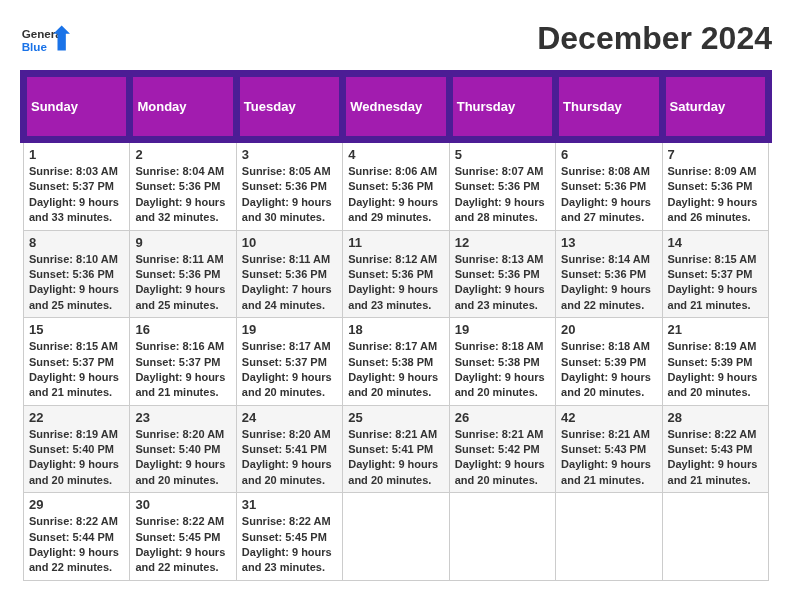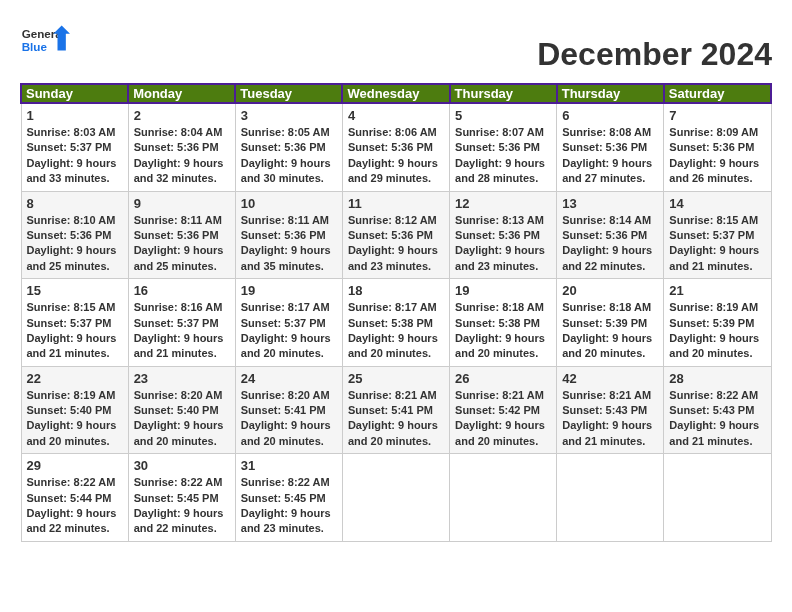--- a/index.html
+++ b/index.html
@@ -23,44 +23,43 @@
       font-weight: bold;
       color: #333;
     }
     .logo-icon {
       width: 50px;
       height: 40px;
       margin-right: 5px;
     }
     .title-area {
       text-align: right;
-      margin-top: 16px;
     }
     .month-title {
       font-size: 32px;
       font-weight: bold;
       color: #333;
     }
     .location {
       font-size: 16px;
       color: #555;
     }
     .calendar {
       width: 100%;
       border-collapse: collapse;
       font-size: 11px;
     }
     .calendar th {
-      background: #4d7c0f;
+      background: #a21caf;
       color: #fff;
-      padding: 1px 4px;
+      padding: 22px 4px;
       text-align: left;
       font-size: 13px;
       font-weight: bold;
-      border: 2px solid #4c1d95;
+      border: 7px solid #4c1d95;
     }
     .calendar td {
       vertical-align: top;
       border: 1px solid #ccc;
       padding: 4px 5px;
       min-height: 80px;
       width: calc(100% / 7);
       background: #fff;
     }
     .calendar tr:nth-child(even) td {
@@ -184,21 +183,21 @@
           <span>Sunrise: 8:11 AM</span><br>
           <span>Sunset: 5:36 PM</span><br>
           <span>Daylight: 9 hours and 25 minutes.</span>
         </div>
       </td>
         <td>
         <span class="day-num">10</span>
         <div class="day-info">
           <span>Sunrise: 8:11 AM</span><br>
           <span>Sunset: 5:36 PM</span><br>
-          <span>Daylight: 9 hours and 35 minutes.</span>
+          <span>Daylight: 7 hours and 24 minutes.</span>
         </div>
       </td>
         <td>
         <span class="day-num">11</span>
         <div class="day-info">
           <span>Sunrise: 8:12 AM</span><br>
           <span>Sunset: 5:36 PM</span><br>
           <span>Daylight: 9 hours and 23 minutes.</span>
         </div>
       </td>

